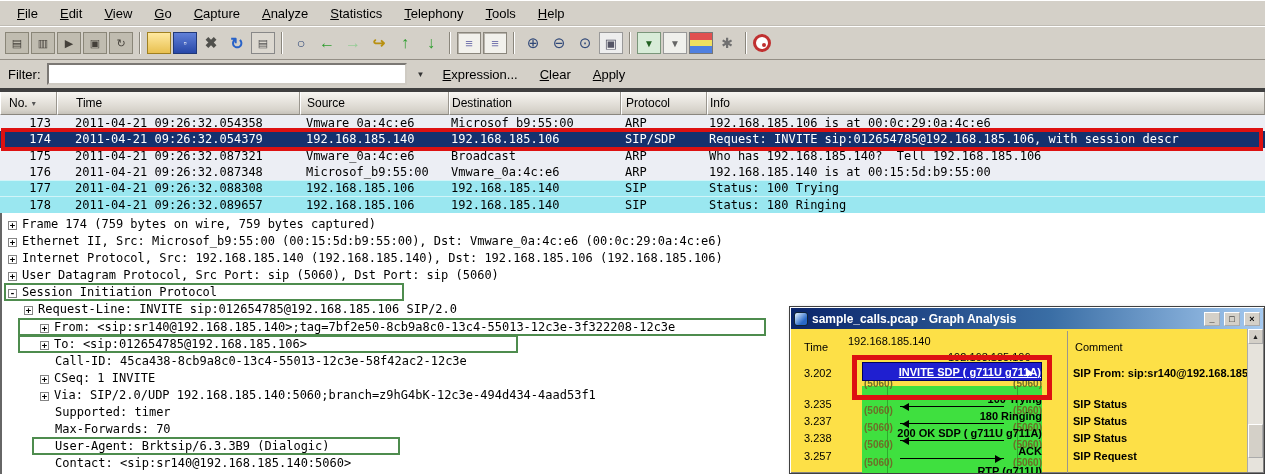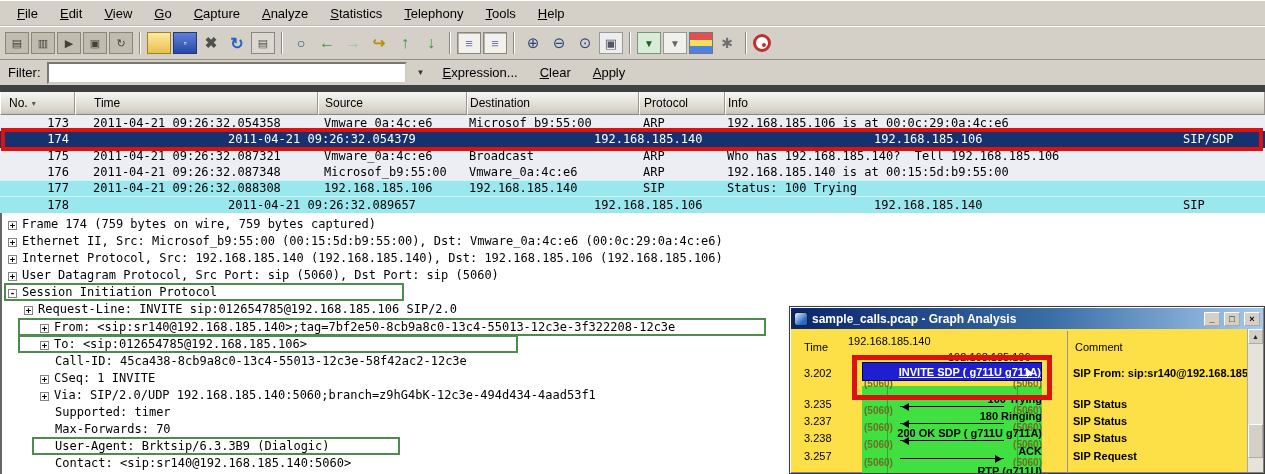--- a/index.html
+++ b/index.html
@@ -44,38 +44,38 @@
   [data-name="capture-filter-icon"] { color:#206020; background:#d8ecd8; border:1px solid #7a967a; font-size:10px; }
   [data-name="display-filter-icon"] { color:#666; background:#f0f0ec; border:1px solid #999; font-size:10px; }
   [data-name="coloring-rules-icon"] { background:linear-gradient(180deg,#e05050 0 33%,#f0e060 33% 66%,#5080e0 66% 100%); border:1px solid #777; }
   [data-name="preferences-icon"] { color:#707070; font-size:14px; }
   [data-name="help-icon"] { width:18px; height:18px; border:3px solid #c03030; border-radius:50%; background:#fff; }
   [data-name="help-icon"]::after { content:""; position:absolute; inset:6px; border:2px solid #c03030; border-radius:50%; }
 
   
   #filterbar { position:absolute; left:0; top:60px; width:100%; height:32px;
     display:flex; align-items:center; gap:6px; padding-left:8px;
-    border-bottom:7px solid #404040; font-size:13px; }
+    border-bottom:4px solid #404040; font-size:13px; }
   #filter-input { width:360px; height:22px; border:2px inset #cfcbc3; background:#fff;
     font:12px "DejaVu Sans Mono", monospace; padding:0 4px; }
   .combo-btn { width:16px; height:18px; display:flex; align-items:center; justify-content:center;
     font-size:8px; color:#333; }
   .flat-btn { padding:3px 8px; }
   .flat-btn::first-letter { text-decoration:underline; }
 
   
   #packetlist { position:absolute; left:0; top:92px; width:100%; height:121px; background:#fff;
     font:12px "DejaVu Sans Mono", monospace; }
   #phead { display:flex; height:23px; font-family:"Liberation Sans",sans-serif; font-size:12px; }
   .hc { display:flex; align-items:center; padding-left:8px; gap:4px;
     background:linear-gradient(#f8f6f2,#d8d4cc 80%,#c6c2ba);
     border-right:1px solid #9a968e; border-left:1px solid #fff; border-bottom:1px solid #8a867e; }
   .prow { display:flex; height:16.3px; align-items:center; white-space:pre;justify-content:space-between; }
   .prow span { white-space:pre; overflow:hidden; }
-  .c-no { width:75px; text-align:right; padding-right:6px; flex:none; }
+  .c-no { width:57px; text-align:right; padding-right:6px; flex:none; }
   .c-time { width:243px; padding-left:18px; flex:none; }
   .c-src { width:149px; padding-left:6px; flex:none; }
   .c-dst { width:172px; padding-left:2px; flex:none; }
   .c-proto { width:86px; padding-left:4px; flex:none; }
   .c-info { flex:1; padding-left:2px; }
   .r-arp { background:#eceef4; }
   .r-sip { background:#9ae7f0; box-shadow:inset 0 1px 0 rgba(255,255,255,.55); }
   .r-sel { background:#15316e; color:#fff; }
   #row-redbox { position:absolute; left:1px; top:128px; width:1262px; height:23px;
     border:4px solid #dd1111; pointer-events:none; z-index:5; }
@@ -227,20 +227,21 @@
     <span class="c-dst" data-name="cell-destination">Microsof_b9:55:00</span>
     <span class="c-proto" data-name="cell-protocol">ARP</span>
     <span class="c-info" data-name="cell-info">192.168.185.106 is at 00:0c:29:0a:4c:e6</span>
   </div>
   <div class="prow r-sel" data-name="packet-row-174-selected">
     <span class="c-no" data-name="cell-no">174</span>
     <span class="c-time" data-name="cell-time">2011-04-21 09:26:32.054379</span>
     <span class="c-src" data-name="cell-source">192.168.185.140</span>
     <span class="c-dst" data-name="cell-destination">192.168.185.106</span>
     <span class="c-proto" data-name="cell-protocol">SIP/SDP</span>
+    <span class="c-info" data-name="cell-info">Request: INVITE sip:012654785@192.168.185.106, with session descr</span>
   </div>
   <div class="prow r-arp" data-name="packet-row-175">
     <span class="c-no" data-name="cell-no">175</span>
     <span class="c-time" data-name="cell-time">2011-04-21 09:26:32.087321</span>
     <span class="c-src" data-name="cell-source">Vmware_0a:4c:e6</span>
     <span class="c-dst" data-name="cell-destination">Broadcast</span>
     <span class="c-proto" data-name="cell-protocol">ARP</span>
     <span class="c-info" data-name="cell-info">Who has 192.168.185.140?  Tell 192.168.185.106</span>
   </div>
   <div class="prow r-arp" data-name="packet-row-176">
@@ -258,20 +259,21 @@
     <span class="c-dst" data-name="cell-destination">192.168.185.140</span>
     <span class="c-proto" data-name="cell-protocol">SIP</span>
     <span class="c-info" data-name="cell-info">Status: 100 Trying</span>
   </div>
   <div class="prow r-sip" data-name="packet-row-178">
     <span class="c-no" data-name="cell-no">178</span>
     <span class="c-time" data-name="cell-time">2011-04-21 09:26:32.089657</span>
     <span class="c-src" data-name="cell-source">192.168.185.106</span>
     <span class="c-dst" data-name="cell-destination">192.168.185.140</span>
     <span class="c-proto" data-name="cell-protocol">SIP</span>
+    <span class="c-info" data-name="cell-info">Status: 180 Ringing</span>
   </div>
 </div>
 <div id="row-redbox" data-name="red-annotation-selected-row"></div>
 
 <div id="details" data-name="packet-details-pane">
   <div class="dline lv0" data-name="detail-frame"><span class="exp exp-plus" data-name="expand-icon"></span><span data-name="detail-text">Frame 174 (759 bytes on wire, 759 bytes captured)</span></div>
   <div class="dline lv0" data-name="detail-ethernet"><span class="exp exp-plus" data-name="expand-icon"></span><span data-name="detail-text">Ethernet II, Src: Microsof_b9:55:00 (00:15:5d:b9:55:00), Dst: Vmware_0a:4c:e6 (00:0c:29:0a:4c:e6)</span></div>
   <div class="dline lv0" data-name="detail-ip"><span class="exp exp-plus" data-name="expand-icon"></span><span data-name="detail-text">Internet Protocol, Src: 192.168.185.140 (192.168.185.140), Dst: 192.168.185.106 (192.168.185.106)</span></div>
   <div class="dline lv0" data-name="detail-udp"><span class="exp exp-plus" data-name="expand-icon"></span><span data-name="detail-text">User Datagram Protocol, Src Port: sip (5060), Dst Port: sip (5060)</span></div>
   <div class="dline lv0" data-name="detail-sip"><span class="gbox" style="left:2px;width:400px" data-name="green-annotation-sip"></span><span class="exp exp-minus" data-name="collapse-icon"></span><span data-name="detail-text">Session Initiation Protocol</span></div>

